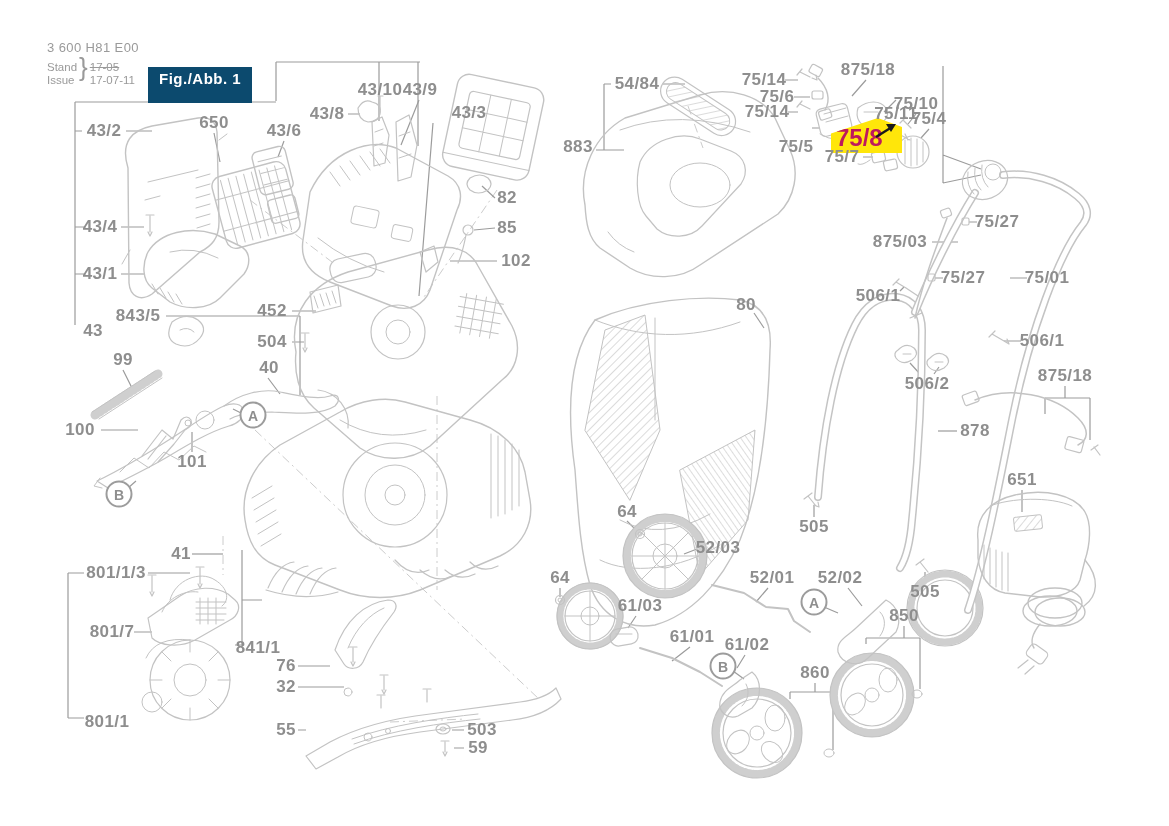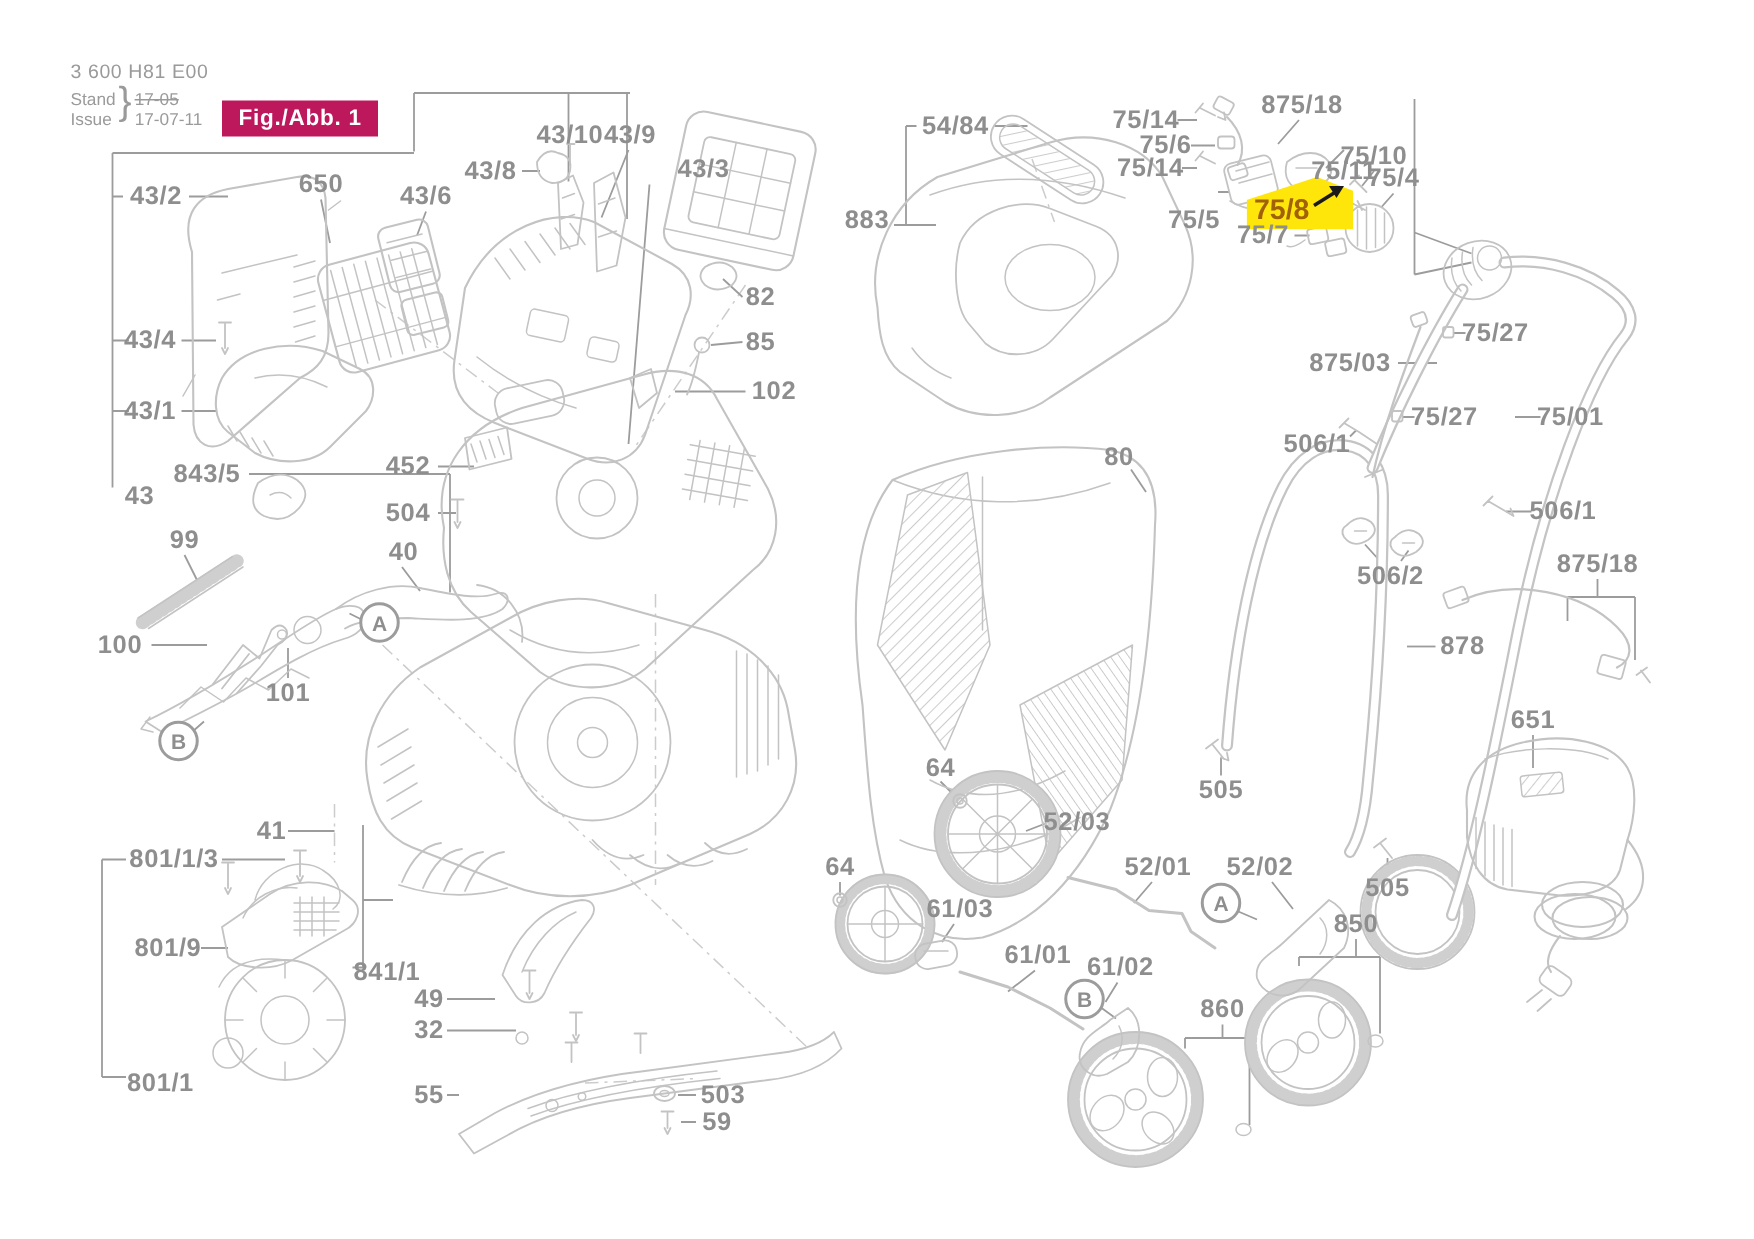--- a/index.html
+++ b/index.html
@@ -11,27 +11,27 @@
         color:#8e8e8e;white-space:nowrap;letter-spacing:.4px;}
   .callout{position:absolute;transform:translate(-50%,-50%);width:23px;height:23px;
         border:2px solid #9c9c9c;border-radius:50%;color:#8e8e8e;font-weight:bold;font-size:14px;
         display:flex;align-items:center;justify-content:center;background:#fff;}
   
   #product-code{position:absolute;left:47px;top:40px;font-size:13px;color:#9a9a9a;letter-spacing:.4px;}
   #revision{position:absolute;left:47px;top:61px;color:#9a9a9a;font-size:11.5px;line-height:13px;}
   #revision .col{display:inline-block;vertical-align:top;}
   #revision .brace{font-size:26px;font-weight:200;color:#9a9a9a;position:relative;top:0px;padding:0 2px;}
   .struck{text-decoration:line-through;}
-  #fig-box{position:absolute;left:148px;top:67px;background:#be185d;color:#fff;
-        font-weight:bold;font-size:15px;padding:3px 11px 4px 11px;letter-spacing:.5px;}
+  #fig-box{position:absolute;left:148px;top:67px;background:#0c4a6e;color:#fff;
+        font-weight:bold;font-size:15px;padding:3px 11px 16px 11px;letter-spacing:.5px;}
   
   #hl-box{position:absolute;left:831px;top:118px;width:71px;height:35px;background:#ffe60a;
         clip-path:polygon(0 44%,66% 0,100% 26%,100% 100%,0 100%);
         display:flex;align-items:flex-end;padding:0 0 1px 5px;box-sizing:border-box;
-        font-weight:bold;font-size:19px;color:#a16207;}
+        font-weight:bold;font-size:24px;color:#be185d;}
   #hl-arrow{position:absolute;left:872px;top:120px;}
   
   #footer{position:absolute;left:987px;top:721px;font-size:13px;line-height:15px;color:#b4b4b4;}
   #footer span{display:block;}
 </style>
 </head>
 <body>
 
 <div id="page">
 
@@ -507,23 +507,23 @@
       <span class="plbl" style="left: 997px; top: 222px;">75/27</span>
       <span class="plbl" style="left: 963px; top: 278px;">75/27</span>
       <span class="plbl" style="left: 1047px; top: 278px;">75/01</span>
       <span class="plbl" style="left: 878px; top: 296px;">506/1</span>
       <span class="plbl" style="left: 1042px; top: 341px;">506/1</span>
       <span class="plbl" style="left: 927px; top: 384px;">506/2</span>
       <span class="plbl" style="left: 1065px; top: 376px;">875/18</span>
       <span class="plbl" style="left: 975px; top: 431px;">878</span>
       <span class="plbl" style="left: 181px; top: 554px;">41</span>
       <span class="plbl" style="left: 116px; top: 573px;">801/1/3</span>
-      <span class="plbl" style="left: 112px; top: 632px;">801/9</span>
+      <span class="plbl" style="left: 112px; top: 632px;">801/7</span>
       <span class="plbl" style="left: 258px; top: 648px;">841/1</span>
-      <span class="plbl" style="left: 286px; top: 666px;">49</span>
+      <span class="plbl" style="left: 286px; top: 666px;">76</span>
       <span class="plbl" style="left: 286px; top: 687px;">32</span>
       <span class="plbl" style="left: 107px; top: 722px;">801/1</span>
       <span class="plbl" style="left: 286px; top: 730px;">55</span>
       <span class="plbl" style="left: 482px; top: 730px;">503</span>
       <span class="plbl" style="left: 478px; top: 748px;">59</span>
       <span class="plbl" style="left: 627px; top: 512px;">64</span>
       <span class="plbl" style="left: 718px; top: 548px;">52/03</span>
       <span class="plbl" style="left: 814px; top: 527px;">505</span>
       <span class="plbl" style="left: 560px; top: 578px;">64</span>
       <span class="plbl" style="left: 772px; top: 578px;">52/01</span>

